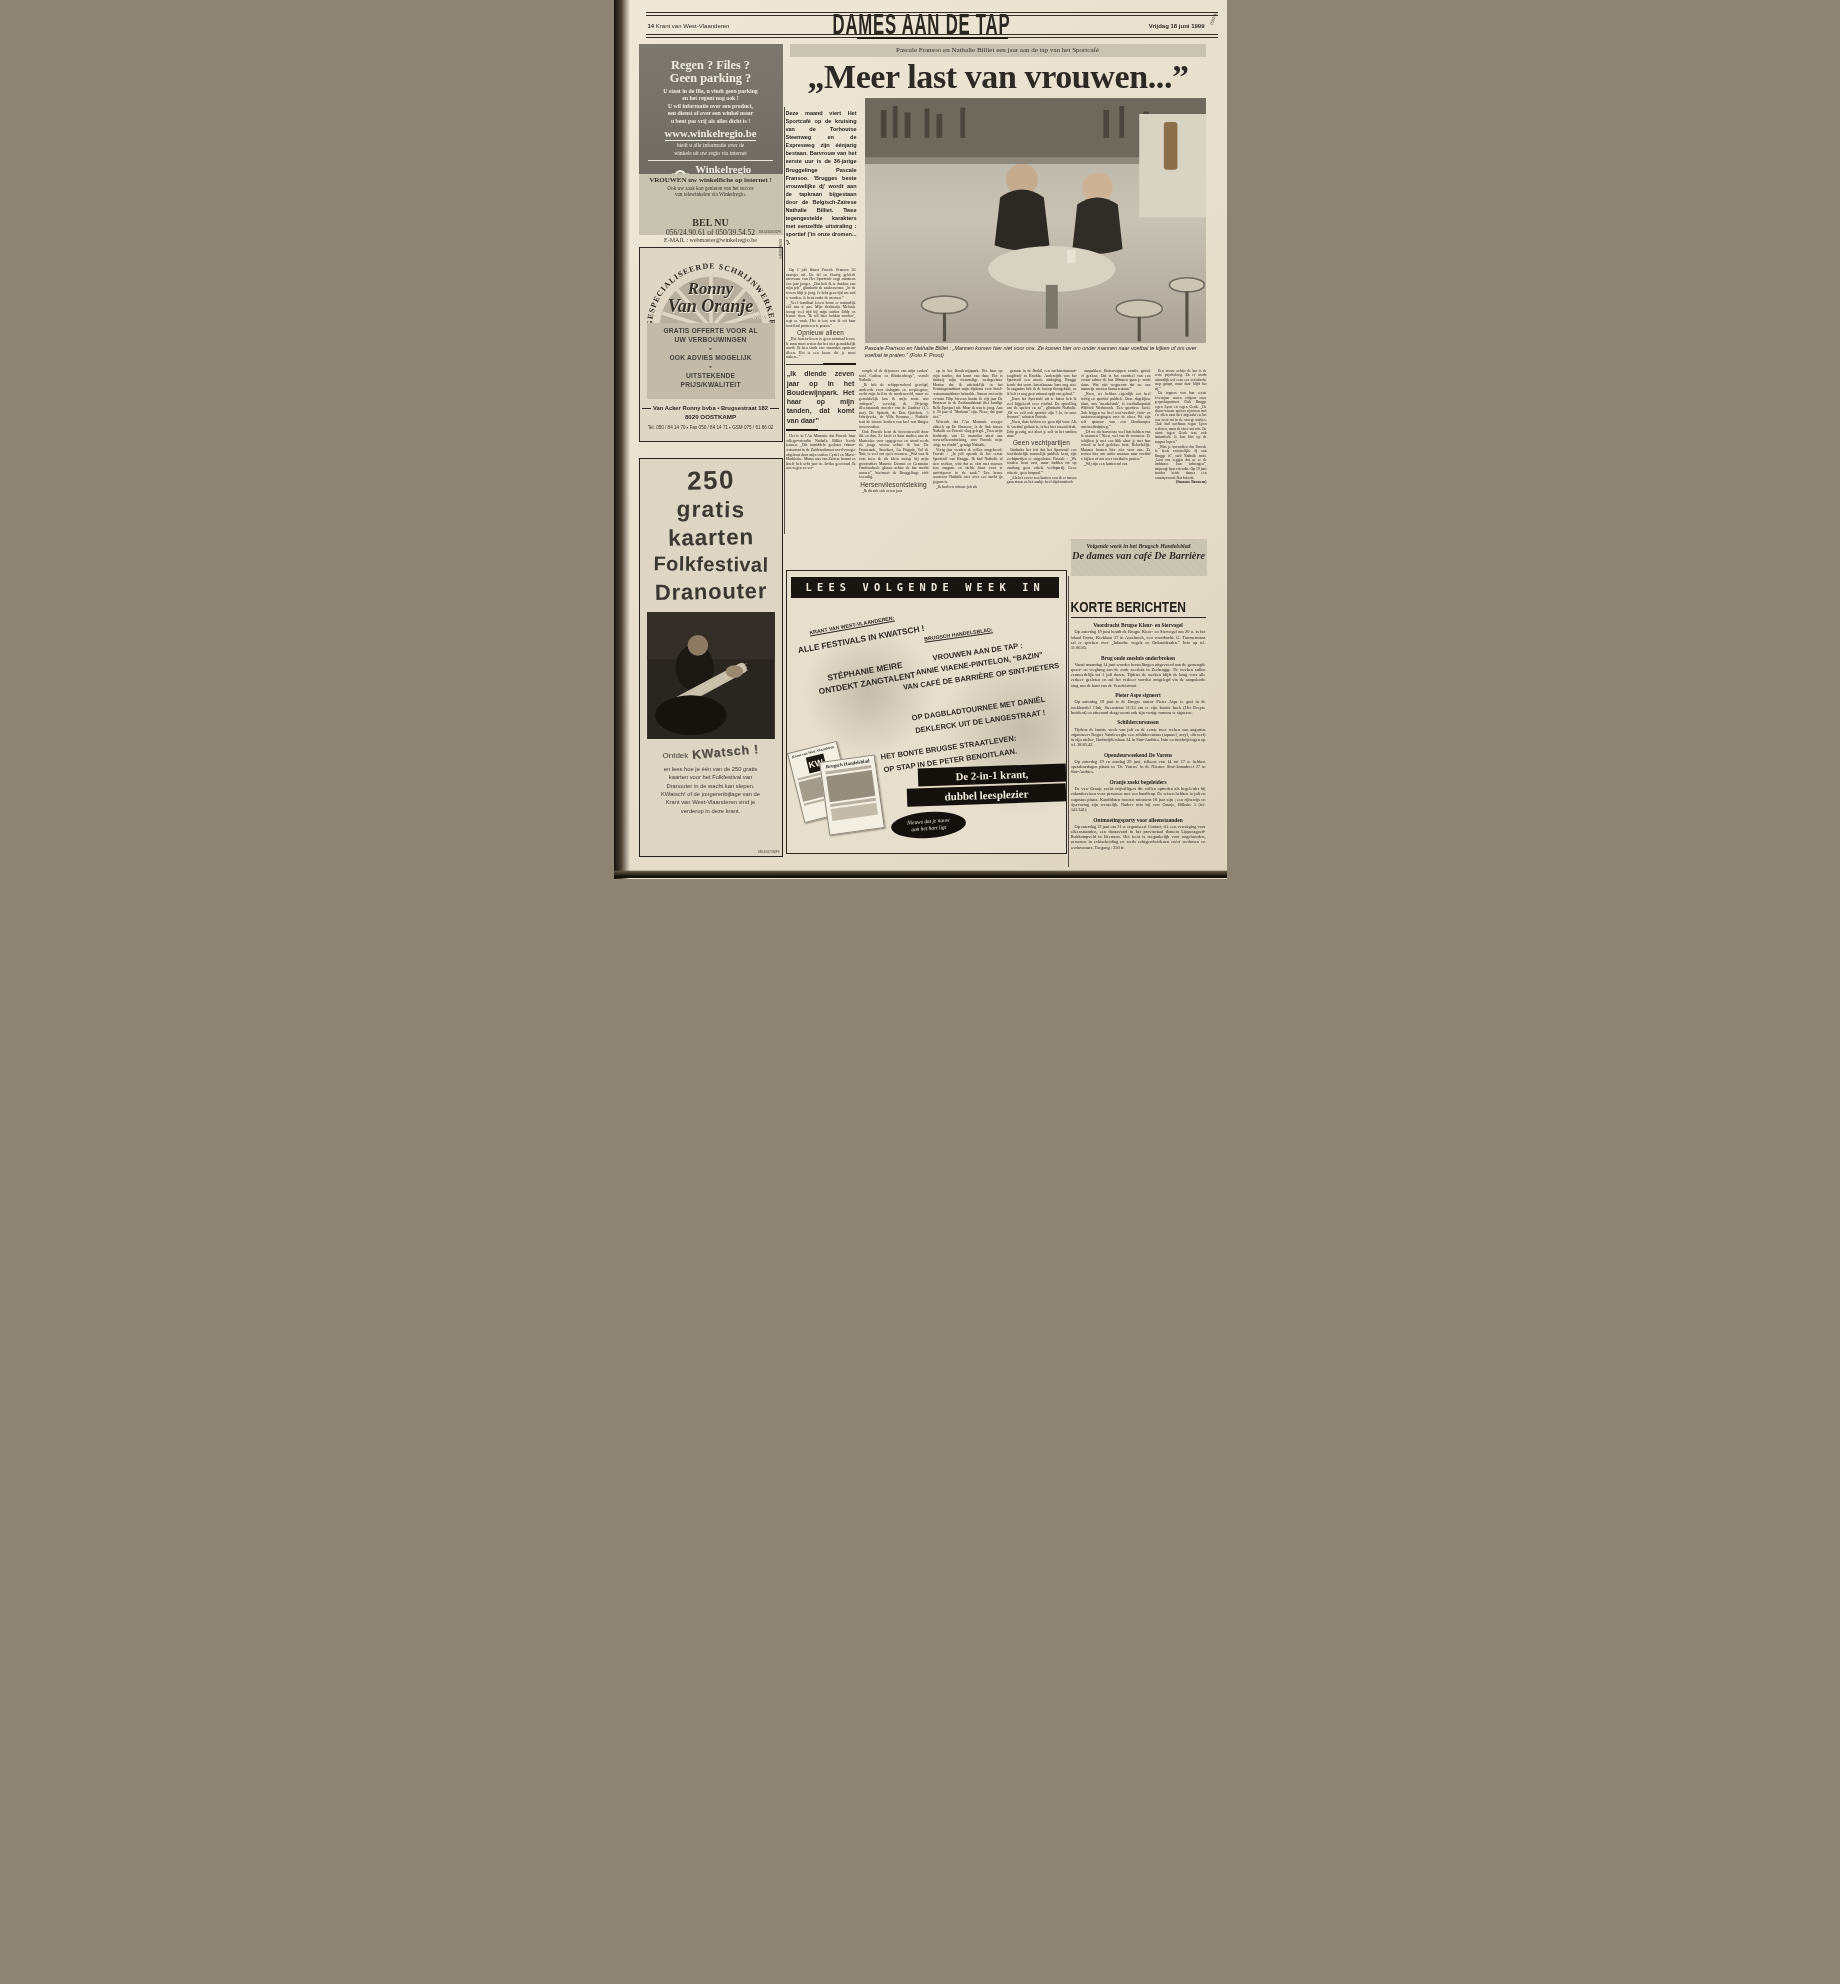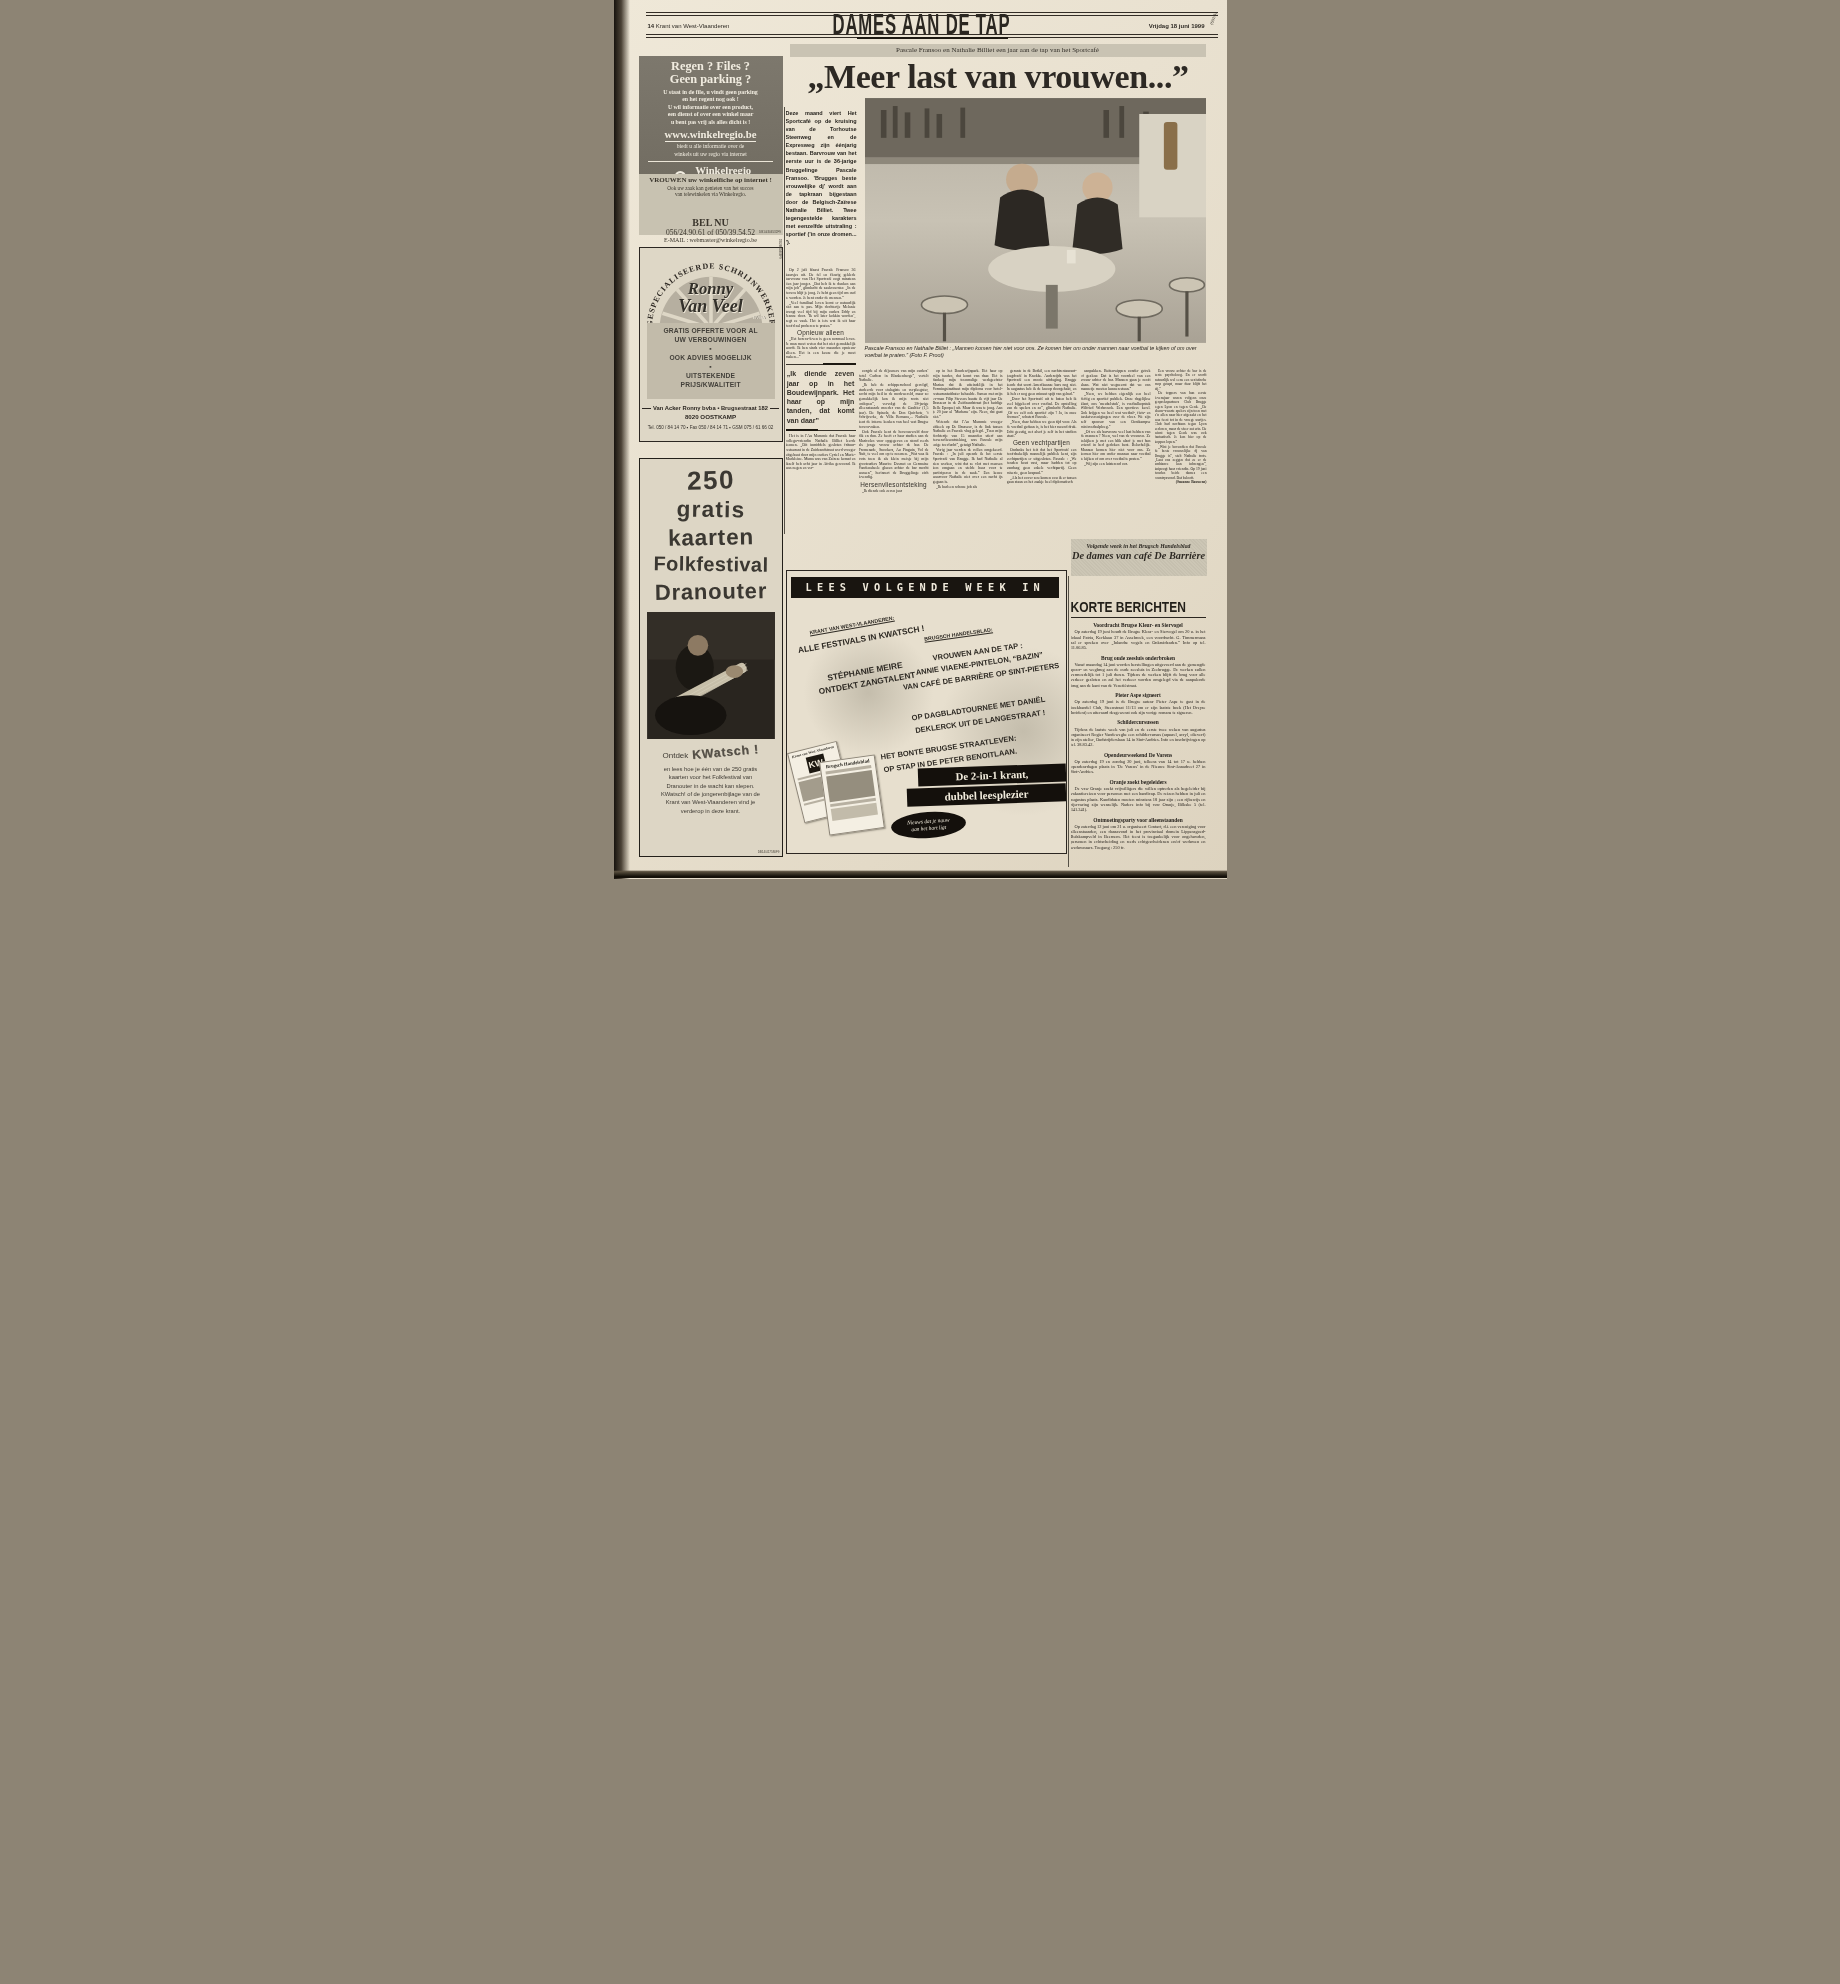--- a/index.html
+++ b/index.html
@@ -43,21 +43,21 @@
     <span>Krant van West-Vlaanderen</span>
   </div>
   <div class="abs" style="left:179px;top:8px;width:258px;text-align:center;">
     <span class="sans" style="display:inline-block;font-weight:700;font-size:16.7px;letter-spacing:0.8px;transform:scaleY(1.75);transform-origin:top;color:#2b2721;">DAMES AAN DE TAP</span>
   </div>
   <div class="abs sans" style="right:22px;top:23px;font-size:6px;font-weight:700;color:#2e2a24;">Vrijdag 18 juni 1999</div>
   <div class="abs sans" style="right:7.1px;top:16px;font-size:4px;transform:rotate(-70deg);color:#3a352d;">(602/3)</div>
   <div class="abs dbl" style="left:32px;top:34px;width:572px;"></div>
   <div class="abs" style="left:243px;top:37px;width:151px;height:2.4px;background:#1d1912;"></div>
 
-  <div class="abs wr-dark" style="left:25px;top:56px;width:144px;height:130px;padding-top:4px;box-sizing:border-box;">
+  <div class="abs wr-dark" style="left:25px;top:44px;width:144px;height:130px;padding-top:15px;box-sizing:border-box;">
     <div style="font-size:12.3px;font-weight:700;line-height:1.08;">Regen ? Files ?</div>
     <div style="font-size:12.3px;font-weight:700;line-height:1.08;text-align:center;">Geen parking ?</div>
     <div class="ml" style="font-size:5.8px;font-weight:700;line-height:1.3;margin-top:2px;">U staat in de file, u vindt geen parking
 en het regent nog ook !
 U wil informatie over een product,
 een dienst of over een winkel maar
 u bent pas vrij als alles dicht is !</div>
     <div style="font-size:10.7px;font-weight:700;margin-top:2.8px;border-bottom:0.8px solid #f1ece0;display:inline-block;line-height:1.1;">www.winkelregio.be</div>
     <div class="ml" style="font-size:5.6px;line-height:1.3;margin-top:1.6px;">biedt u alle informatie over de
 winkels uit uw regio via internet</div>
@@ -100,21 +100,21 @@
         <line x1="179" y1="198" x2="56" y2="160"></line>
         <line x1="179" y1="198" x2="302" y2="160"></line>
       </g>
       <path d="M24 198 A155 155 0 0 1 334 198" fill="none"></path>
       <path id="arcPath" d="M30 196 A149 149 0 0 1 328 196" fill="none"></path>
       <text font-family="Liberation Serif, serif" font-size="20" font-weight="700" fill="#2c2722" letter-spacing="2.5">
         <textPath href="#arcPath" startOffset="2">GESPECIALISEERDE SCHRIJNWERKERIJ</textPath>
       </text>
     </svg>
     <div class="abs" style="left:0;top:31px;width:142px;text-align:center;font-style:italic;font-weight:700;font-size:16.7px;color:#33302a;text-shadow:0.8px 0.8px 0 #eee7d7;">Ronny</div>
-    <div class="abs" style="left:0;top:48px;width:142px;text-align:center;font-style:italic;font-weight:700;font-size:18px;color:#33302a;text-shadow:0.8px 0.8px 0 #eee7d7;">Van Veel</div>
+    <div class="abs" style="left:0;top:48px;width:142px;text-align:center;font-style:italic;font-weight:700;font-size:18px;color:#33302a;text-shadow:0.8px 0.8px 0 #eee7d7;">Van Oranje</div>
     <div class="abs sans" style="right:16px;top:67px;font-size:4.4px;font-weight:700;color:#efe9da;text-shadow:0.4px 0.4px 0 #6b665c;">BVBA</div>
     <div class="abs ml sans" style="left:7.1px;top:75px;width:128px;height:76px;background:#c2bbaa;color:#43403a;text-align:center;font-weight:700;font-size:6.7px;line-height:1.35;letter-spacing:0.2px;padding-top:3.2px;box-sizing:border-box;">GRATIS OFFERTE VOOR AL
 UW VERBOUWINGEN
 ▪
 OOK ADVIES MOGELIJK
 ▪
 UITSTEKENDE
 PRIJS/KWALITEIT</div>
     <div class="abs sans" style="left:0;top:157px;width:142px;text-align:center;font-weight:700;font-size:5.8px;color:#2c2722;">
       <span style="display:inline-block;width:9.5px;border-top:0.8px solid #2c2722;vertical-align:middle;margin-right:2px;"></span><span>Van Acker Ronny bvba ▪ Brugsestraat 182</span><span style="display:inline-block;width:9.5px;border-top:0.8px solid #2c2722;vertical-align:middle;margin-left:2px;"></span>

